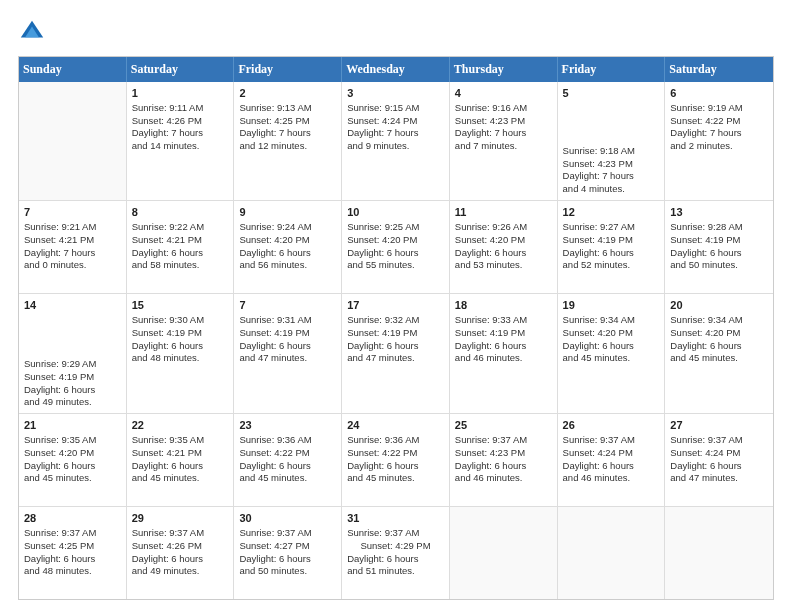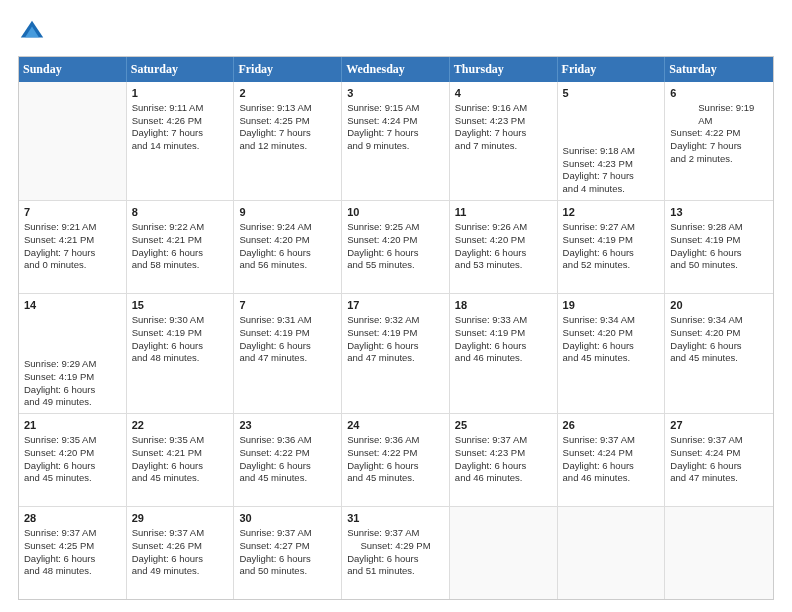--- a/index.html
+++ b/index.html
@@ -167,21 +167,21 @@
           </div>
           <div class="cal-cell">
             <span class="day-num">5</span>
             <span style="display: block; margin-top: 44px;">Sunrise: 9:18 AM</span>
             <span style="display: block;">Sunset: 4:23 PM</span>
             <span style="display: block;">Daylight: 7 hours</span>
             <span style="display: block;">and 4 minutes.</span>
           </div>
           <div class="cal-cell">
             <span class="day-num">6</span>
-            <span style="display: block; margin-left: 28px;">Sunrise: 9:19 AM</span>
+            <span style="display: block;">Sunrise: 9:19 AM</span>
             <span style="display: block;">Sunset: 4:22 PM</span>
             <span style="display: block;">Daylight: 7 hours</span>
             <span style="display: block;">and 2 minutes.</span>
           </div>
         </div>
         <div class="cal-row">
           <div class="cal-cell">
             <span class="day-num">7</span>
             <span style="display: block;">Sunrise: 9:21 AM</span>
             <span style="display: block;">Sunset: 4:21 PM</span>

